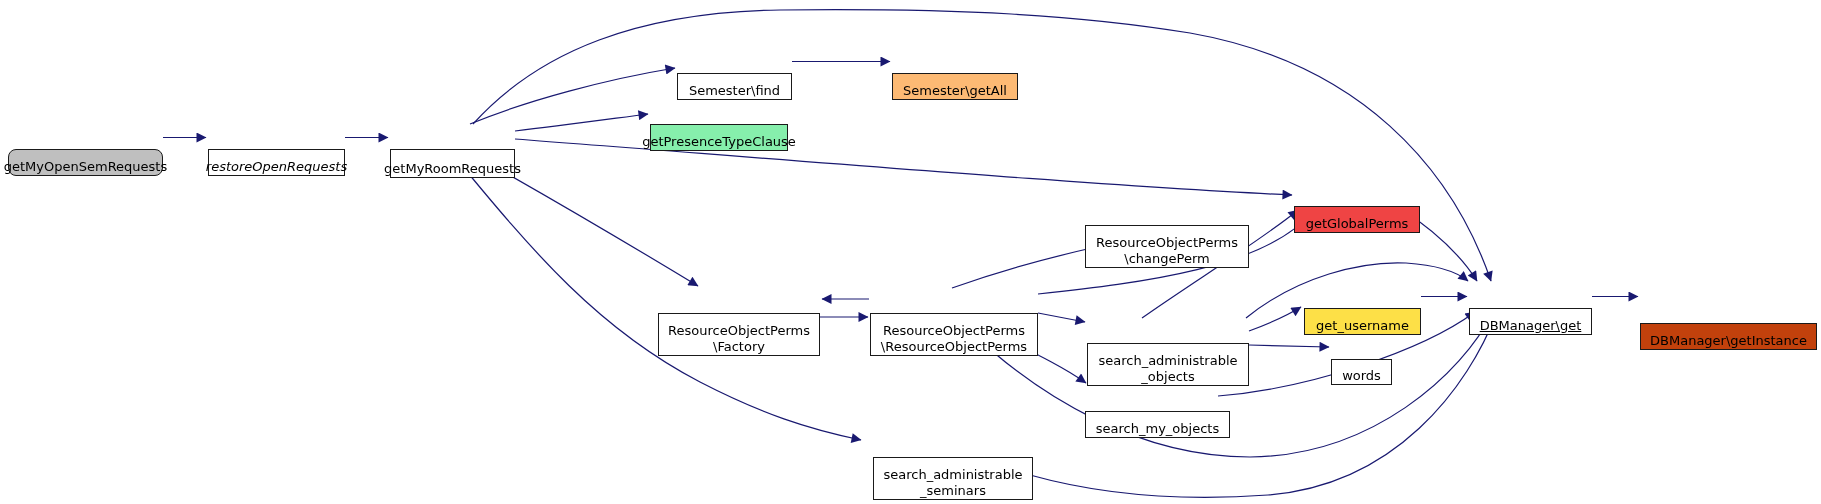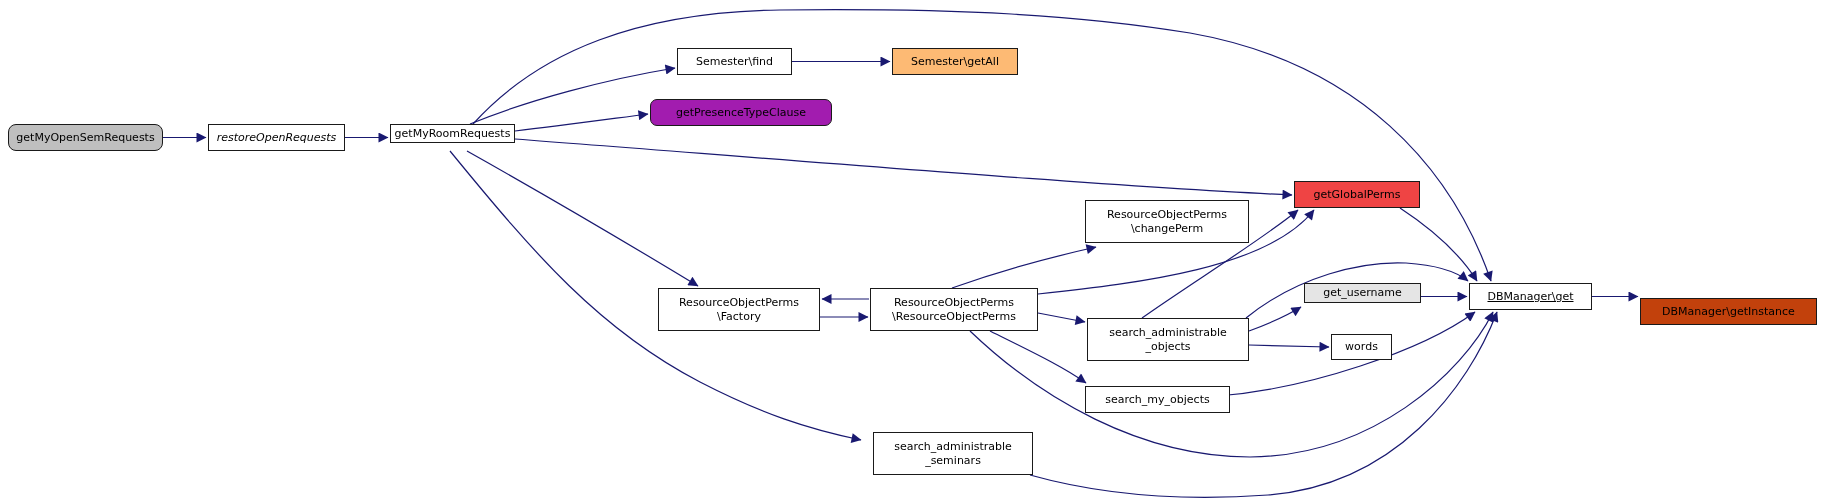--- a/index.html
+++ b/index.html
@@ -17,30 +17,31 @@
   }
   #edges-layer path.edge {
     fill: none;
     stroke-width: 1.2px;
   }
   .node {
     position: absolute;
     box-sizing: border-box;
     display: flex;
     flex-direction: column;
-    justify-content: center;
+    justify-content: flex-end;
     align-items: center;
     background: #ffffff;
     border: 1px solid #1a1a1a;
-    font-size: 11px;
+    font-size: 13px;
     line-height: 1.22;
     color: #000000;
     text-align: center;
     white-space: nowrap;
     cursor: pointer;
+    margin-top: 25px;
   }
   .node.highlight { background: #bfbfbf; border-radius: 8px; }
   .node .lbl { pointer-events: none; }
 </style>
 </head>
 <body>
 
 <div id="canvas" style="background: rgb(255, 255, 255);">
   <svg id="edges-layer" width="1821" height="504" viewBox="0 0 1821 504">
     <defs>
@@ -76,30 +77,30 @@
         <path class="edge" d="M1592,296.5 L1638,296.5" stroke="#191970" marker-end="url(#arrow)"></path>
       </g>
   </svg>
   <div id="node-layer">
       <div class="node highlight" style="left: 8px; top: 124px; width: 155px; height: 27px; border-color: rgb(26, 26, 26); background: rgb(191, 191, 191);">
         <div class="lbl">getMyOpenSemRequests</div>
       </div>
       <div class="node" style="left: 208px; top: 124px; width: 137px; height: 27px; border-color: rgb(26, 26, 26); background: rgb(255, 255, 255); font-style: italic;">
         <div class="lbl">restoreOpenRequests</div>
       </div>
-      <div class="node" style="left: 390px; top: 124px; width: 125px; height: 19px; border-color: rgb(26, 26, 26); background: rgb(255, 255, 255);">
+      <div class="node" style="left: 390px; top: 124px; width: 125px; height: 29px; border-color: rgb(26, 26, 26); background: rgb(255, 255, 255);">
         <div class="lbl">getMyRoomRequests</div>
       </div>
       <div class="node" style="left: 677px; top: 48px; width: 115px; height: 27px; border-color: rgb(26, 26, 26); background: rgb(255, 255, 255);">
         <div class="lbl">Semester\find</div>
       </div>
       <div class="node" style="left: 892px; top: 48px; width: 126px; height: 27px; border-color: rgb(26, 26, 26); background: #fdba74;">
         <div class="lbl">Semester\getAll</div>
       </div>
-      <div class="node" style="left: 650px; top: 99px; width: 182px; height: 27px; border-color: rgb(26, 26, 26); background: #a21caf; border-radius: 7px;">
+      <div class="node" style="left: 650px; top: 99px; width: 138px; height: 27px; border-color: rgb(26, 26, 26); background: #86efac;">
         <div class="lbl">getPresenceTypeClause</div>
       </div>
       <div class="node" style="left: 1294px; top: 181px; width: 126px; height: 27px; border-color: rgb(26, 26, 26); background: #ef4444;">
         <div class="lbl">getGlobalPerms</div>
       </div>
       <div class="node" style="left: 1085px; top: 200px; width: 164px; height: 43px; border-color: rgb(26, 26, 26); background: rgb(255, 255, 255);">
         <div class="lbl">ResourceObjectPerms</div>
         <div class="lbl">\changePerm</div>
       </div>
       <div class="node" style="left: 658px; top: 288px; width: 162px; height: 43px; border-color: rgb(26, 26, 26); background: rgb(255, 255, 255);">
@@ -107,21 +108,21 @@
         <div class="lbl">\Factory</div>
       </div>
       <div class="node" style="left: 870px; top: 288px; width: 168px; height: 43px; border-color: rgb(26, 26, 26); background: rgb(255, 255, 255);">
         <div class="lbl">ResourceObjectPerms</div>
         <div class="lbl">\ResourceObjectPerms</div>
       </div>
       <div class="node" style="left: 1087px; top: 318px; width: 162px; height: 43px; border-color: rgb(26, 26, 26); background: rgb(255, 255, 255);">
         <div class="lbl">search_administrable</div>
         <div class="lbl">_objects</div>
       </div>
-      <div class="node" style="left: 1304px; top: 283px; width: 117px; height: 20px; border-color: rgb(26, 26, 26); background: #e5e5e5;">
+      <div class="node" style="left: 1304px; top: 283px; width: 117px; height: 27px; border-color: rgb(26, 26, 26); background: #fde047;">
         <div class="lbl">get_username</div>
       </div>
       <div class="node" style="left: 1331px; top: 334px; width: 61px; height: 26px; border-color: rgb(26, 26, 26); background: rgb(255, 255, 255);">
         <div class="lbl">words</div>
       </div>
       <div class="node" style="left: 1085px; top: 386px; width: 145px; height: 27px; border-color: rgb(26, 26, 26); background: rgb(255, 255, 255);">
         <div class="lbl">search_my_objects</div>
       </div>
       <div class="node" style="left: 873px; top: 432px; width: 160px; height: 43px; border-color: rgb(26, 26, 26); background: rgb(255, 255, 255);">
         <div class="lbl">search_administrable</div>

